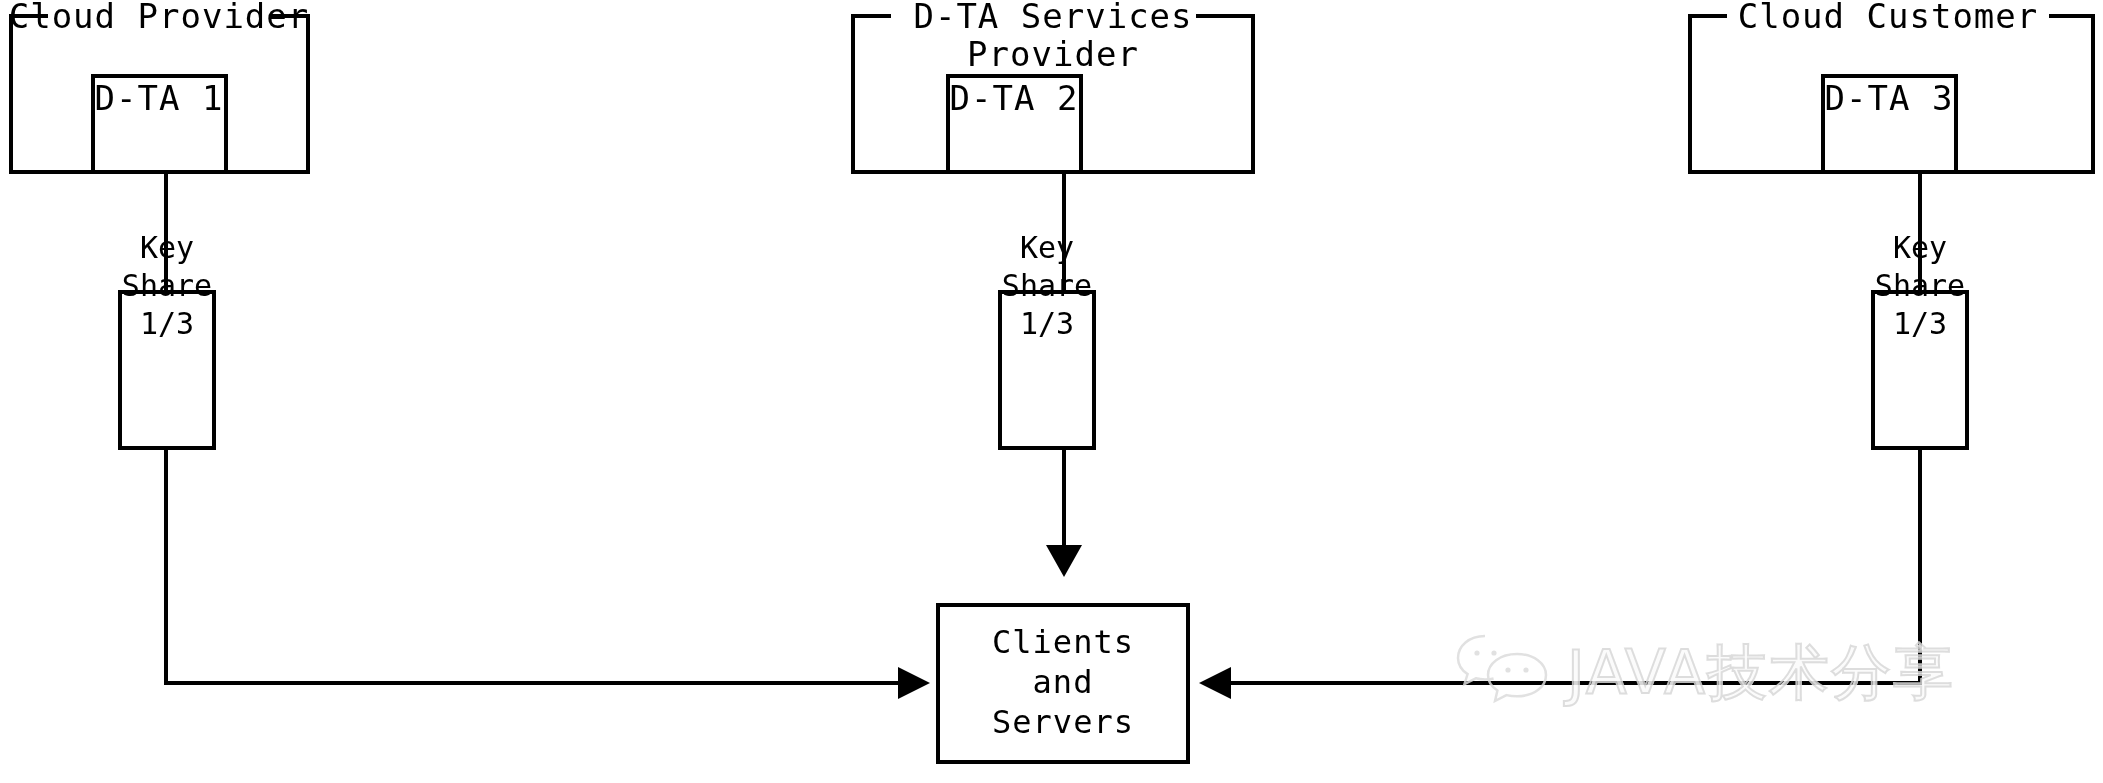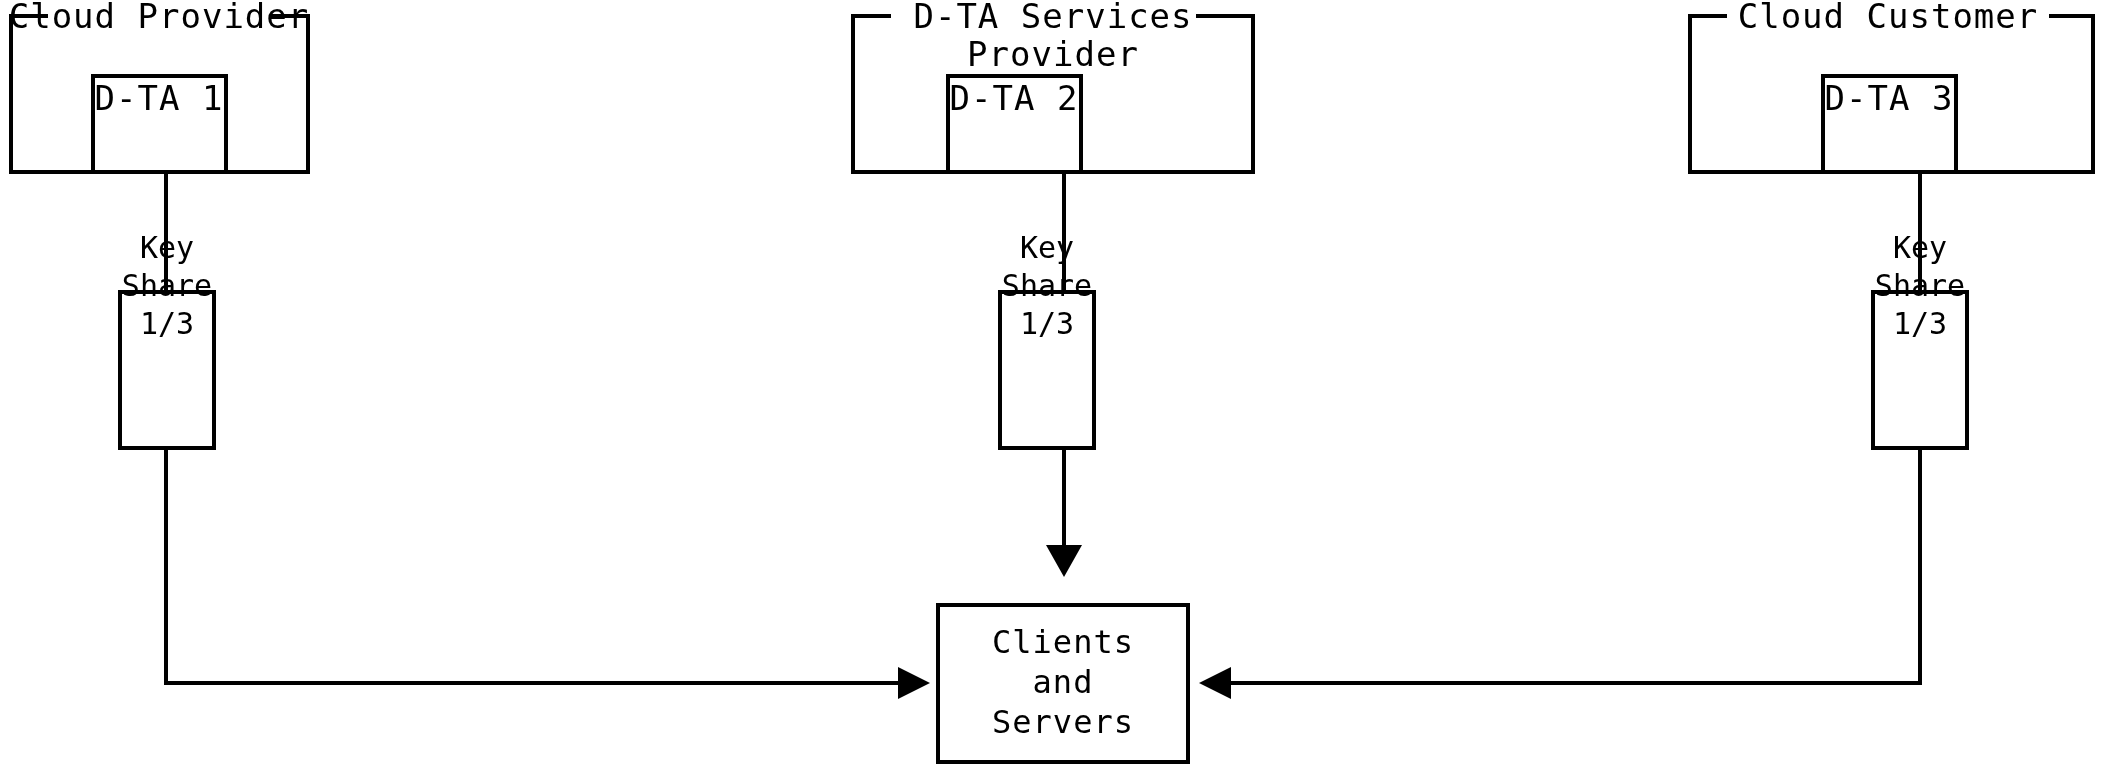--- a/index.html
+++ b/index.html
@@ -165,14 +165,29 @@
 
     <g>
       <rect class="box-stroke" x="938" y="605" width="250" height="157"></rect>
       <text class="clients-label" x="1063" y="644" text-anchor="middle">Clients</text>
       <text class="clients-label" x="1063" y="684" text-anchor="middle">and</text>
       <text class="clients-label" x="1063" y="724" text-anchor="middle">Servers</text>
     </g>
 
   </svg>
 
+  <div id="watermark">
+    <span class="wm-icon">
+      <svg width="96" height="80" viewBox="0 0 96 80" aria-hidden="true">
+        <g fill="none" stroke="#dcdcdc" stroke-width="2.5">
+          <path d="M30 6 C14 6 3 16 3 28 C3 34.5 6.7 40.3 12.6 44.1 L9.5 54 L20.8 48.3 C23.7 49.1 26.8 49.5 30 49.5 C33 49.5 35.9 49.2 38.6 48.5"></path>
+          <circle cx="22" cy="23" r="2.6" fill="#dcdcdc" stroke="none"></circle>
+          <circle cx="39" cy="23" r="2.6" fill="#dcdcdc" stroke="none"></circle>
+          <path d="M62 24 C45 24 33 33.5 33 45 C33 51.2 36.6 56.8 42.4 60.5 L40 71 L51.5 65.1 C54.8 65.9 58.3 66.3 62 66.3 C79 66.3 91 56.8 91 45 C91 33.5 79 24 62 24 Z"></path>
+          <circle cx="53" cy="40" r="2.6" fill="#dcdcdc" stroke="none"></circle>
+          <circle cx="71" cy="40" r="2.6" fill="#dcdcdc" stroke="none"></circle>
+        </g>
+      </svg>
+    </span>
+    <span class="wm-text">JAVA技术分享</span>
+  </div>
 
 </div>
 
 </body></html>

